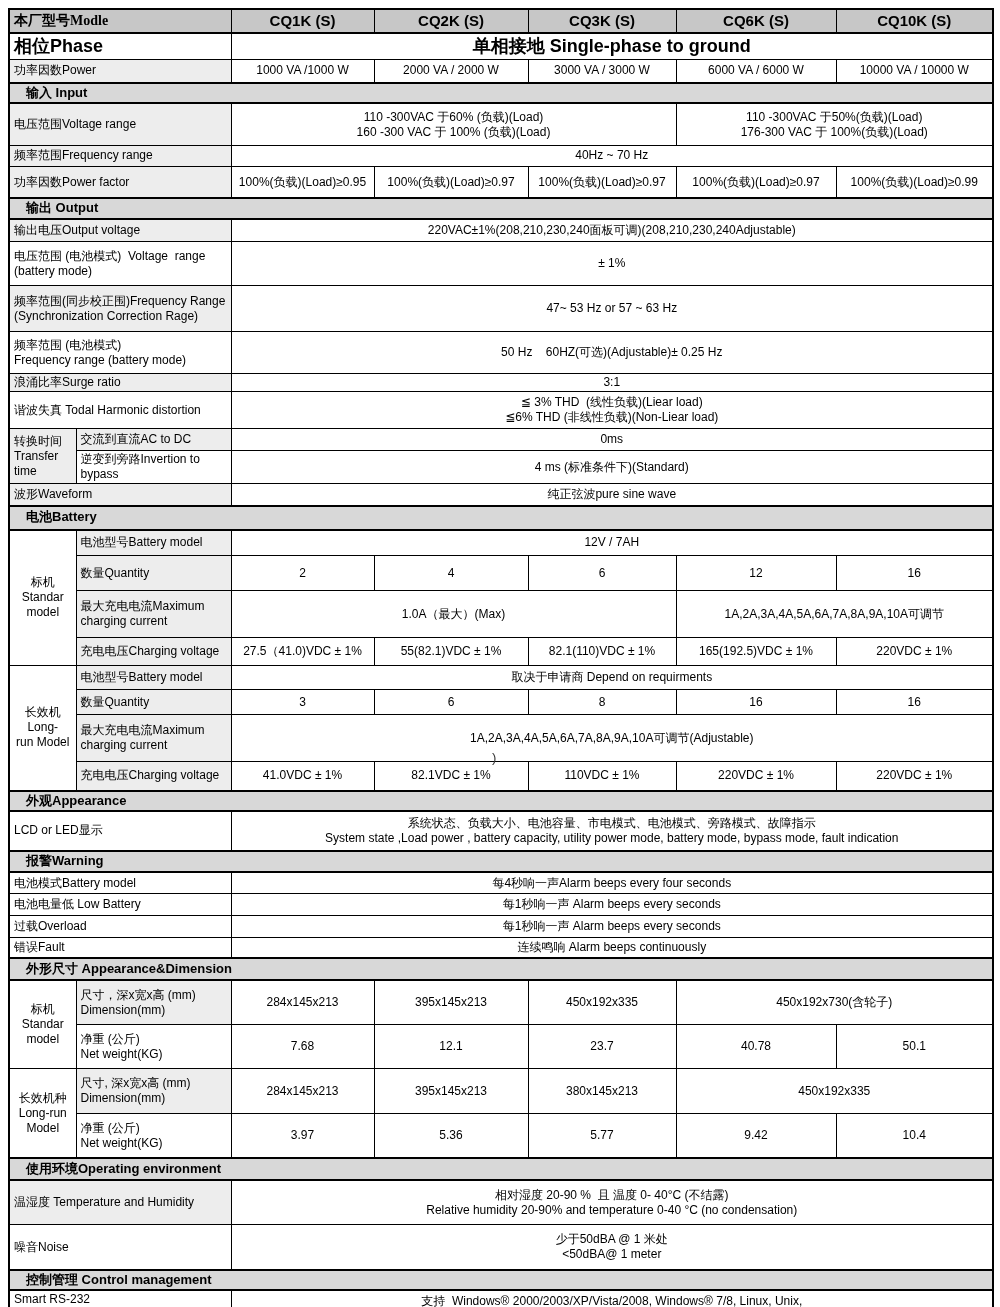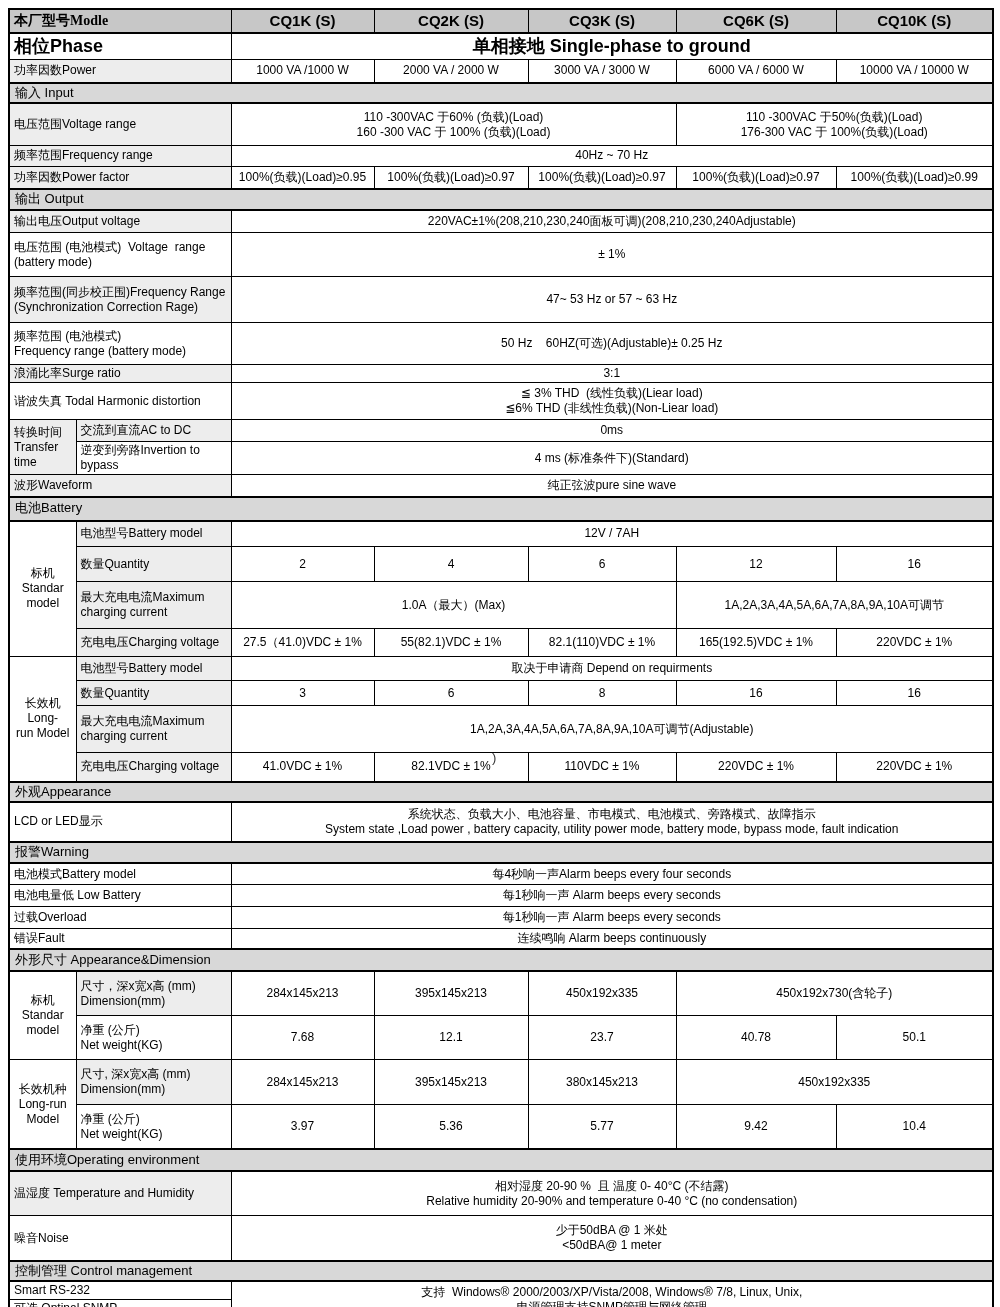--- a/index.html
+++ b/index.html
@@ -30,23 +30,23 @@
   td.header{
     background:var(--header-bg);font-weight:bold;font-size:15px;
     text-align:center;border-bottom-width:2px;
   }
   td.header-label{
     background:var(--header-bg);font-weight:bold;font-size:14px;
     text-align:left;border-bottom-width:2px;
     font-family:"Liberation Serif","DejaVu Serif",serif;
   }
   td.section{
-    background:var(--section-bg);font-weight:normal;font-size:13px;
+    background:var(--section-bg);font-weight:bold;font-size:13px;
     text-align:left;border-top-width:2px;border-bottom-width:2px;
-    padding-left:5px;
+    padding-left:16px;
   }
   td.label{text-align:left;background:#ffffff;}
   td.outer{text-align:center;background:#ffffff;padding:1px 2px;}
   td.value{text-align:center;background:#ffffff;}
   td.shade{background:var(--shade-bg);}
   td.big{font-weight:bold;font-size:18px;}
   .stray{
     position:absolute;font-size:13px;color:#333;
     font-family:"Liberation Sans",sans-serif;
   }
@@ -93,21 +93,21 @@
           <td colspan="2" class="label shade">电压范围Voltage range</td>
           <td colspan="3" class="value">110 -300VAC 于60% (负载)(Load)
 160 -300 VAC 于 100% (负载)(Load)</td>
           <td colspan="2" class="value">110 -300VAC 于50%(负载)(Load)
 176-300 VAC 于 100%(负载)(Load)</td>
         </tr>
         <tr style="height: 21px;">
           <td colspan="2" class="label shade">频率范围Frequency range</td>
           <td colspan="5" class="value">40Hz ~ 70 Hz</td>
         </tr>
-        <tr style="height: 23px;">
+        <tr style="height: 32px;">
           <td colspan="2" class="label shade">功率因数Power factor</td>
           <td class="value">100%(负载)(Load)≥0.95</td>
           <td class="value">100%(负载)(Load)≥0.97</td>
           <td class="value">100%(负载)(Load)≥0.97</td>
           <td class="value">100%(负载)(Load)≥0.97</td>
           <td class="value">100%(负载)(Load)≥0.99</td>
         </tr>
         <tr style="height: 20px;">
           <td colspan="7" class="section">输出 Output</td>
         </tr>

